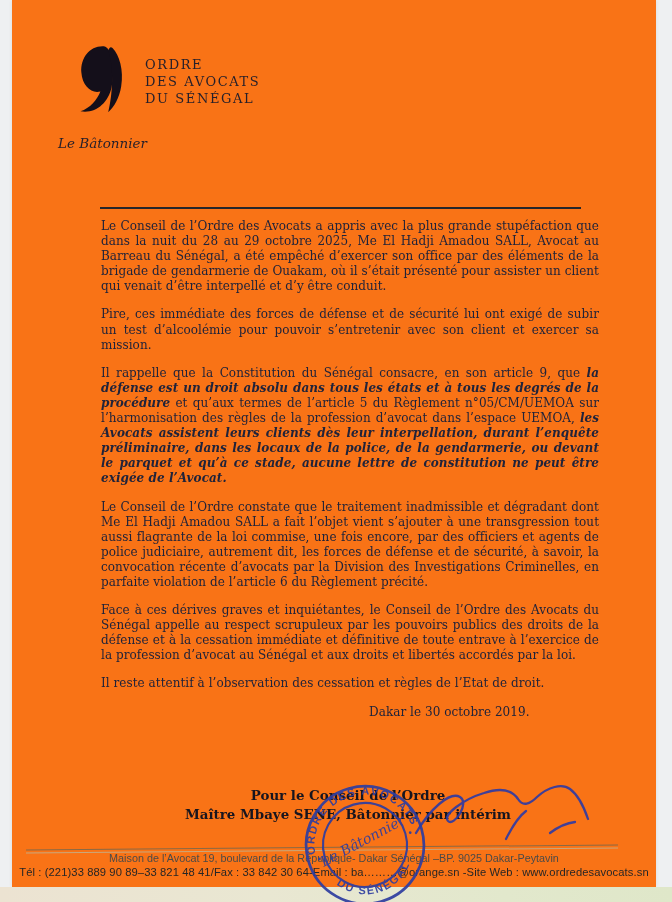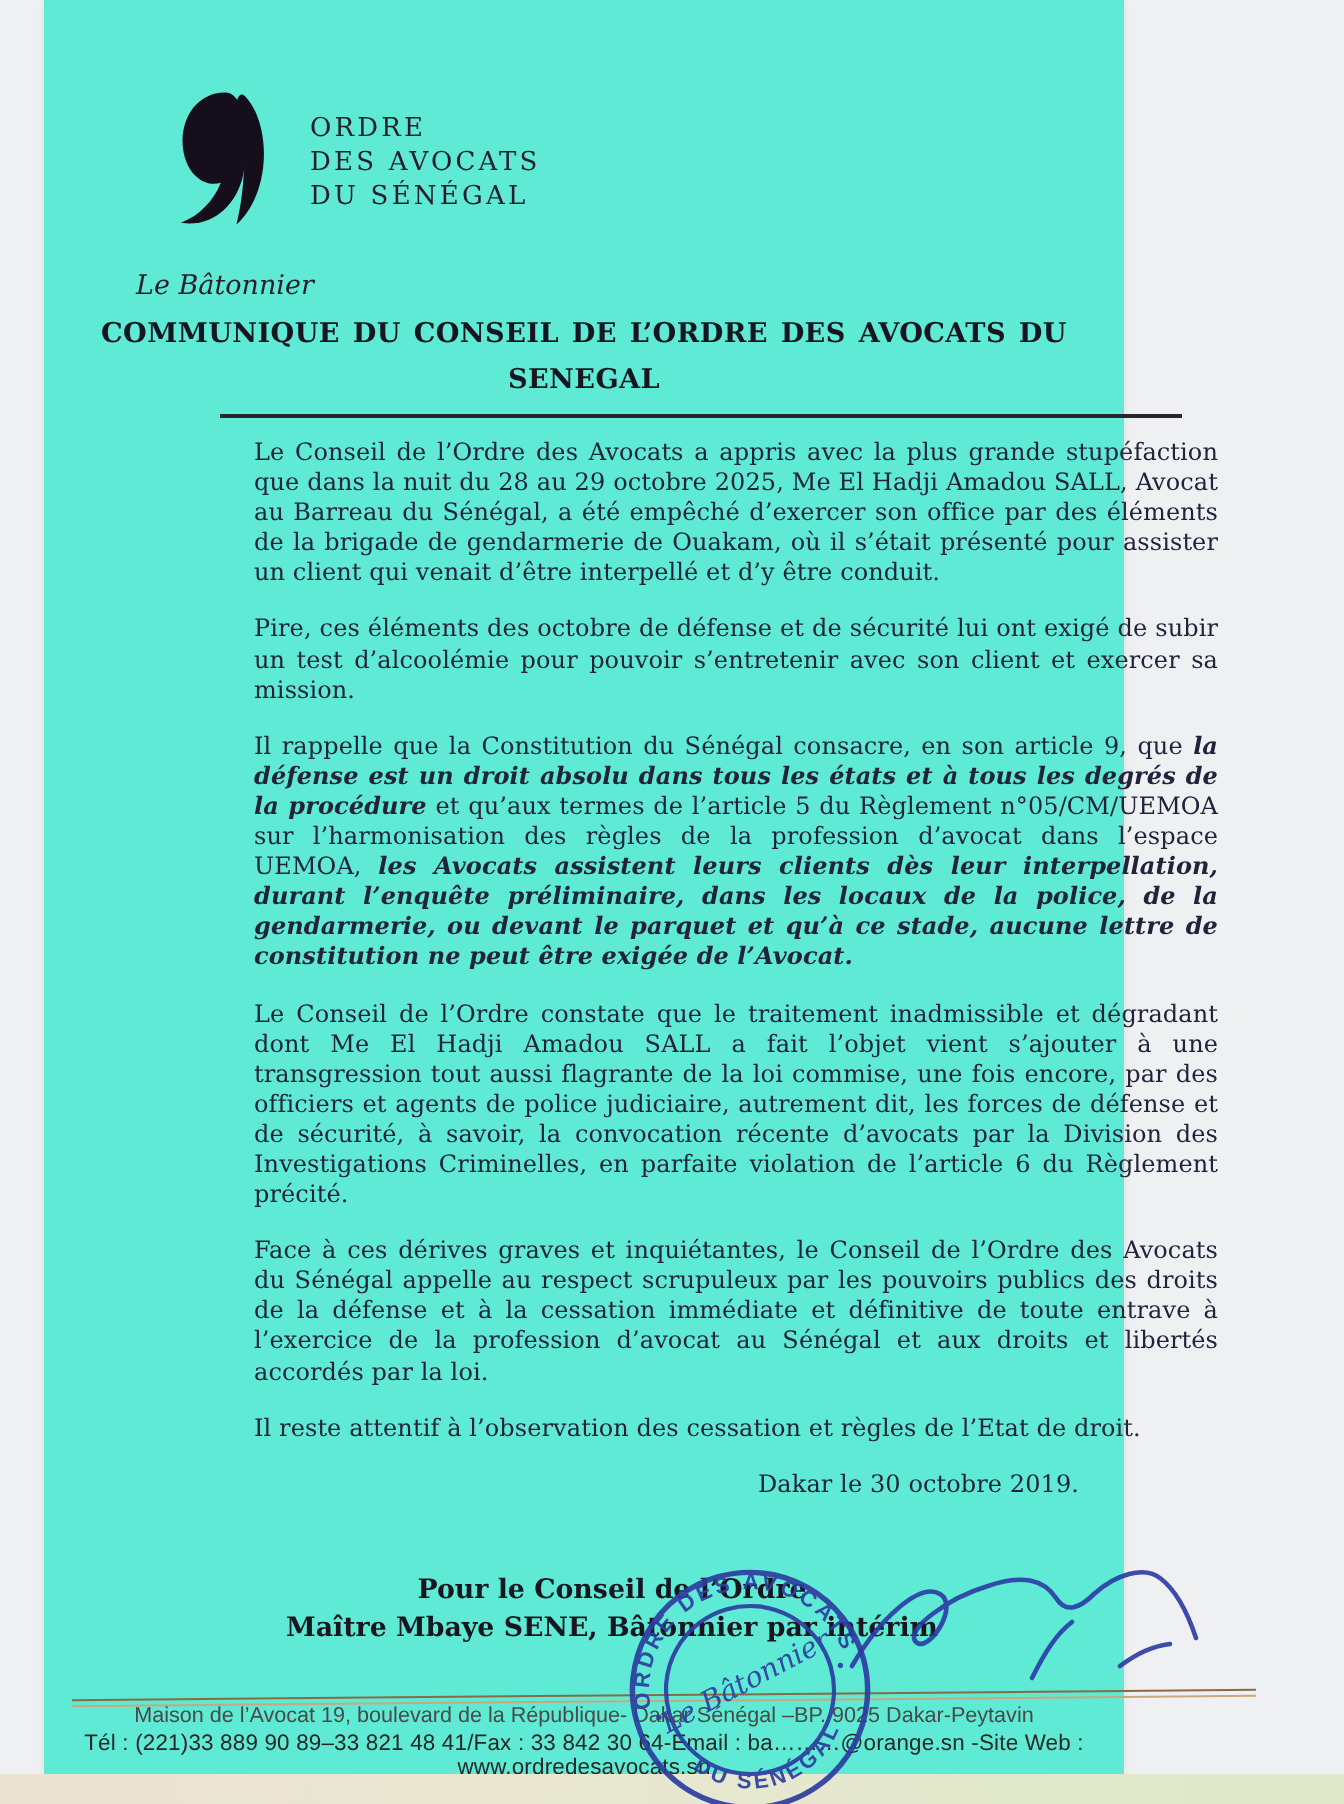--- a/index.html
+++ b/index.html
@@ -6,40 +6,40 @@
   body{
     width:672px;height:902px;position:relative;overflow:hidden;
     background:#eef0f2;
     font-family:"DejaVu Serif", serif;
   }
   .desk-strip{
     position:absolute;left:0;right:0;bottom:0;height:15px;
     background:linear-gradient(90deg,#ece3d2 0%,#e9e7d2 40%,#e2e8cc 75%,#dfe7c9 100%);
   }
   .page{
-    position:absolute;left:22px;top:0;width:540px;height:887px;
-    background:#5eead4;
+    position:absolute;left:12px;top:0;width:644px;height:887px;
+    background:#f97316;
     box-shadow:0 0 4px rgba(0,0,0,.08);
   }
   
   .logo-row{position:absolute;top:42px;left:64px;display:flex;align-items:flex-start;}
   .logo-mark{width:54px;height:78px;flex:0 0 auto;}
   .logo-text{margin-left:15px;padding-top:14px;font-family:"DejaVu Serif",serif;
     font-size:13px;line-height:17px;letter-spacing:1.6px;color:#241f2b;}
   .role-label{position:absolute;top:135px;left:46px;font-style:italic;
     font-size:13.5px;color:#241f2b;font-family:"DejaVu Serif",serif;}
   .doc-title{position:absolute;top:156px;left:0;width:100%;text-align:center;
     font-weight:700;font-size:13.6px;line-height:23px;color:#17151f;
     letter-spacing:.2px;word-spacing:1.5px;}
   .title-rule{position:absolute;top:207px;left:88px;width:481px;height:2px;background:#26262b;}
   
   .body-col{position:absolute;top:219px;left:89px;width:498px;
     font-size:12px;line-height:15.1px;text-align:justify;color:#20233a;
     letter-spacing:.05px;}
-  .body-col p{margin:0 0 13px 16px;}
+  .body-col p{margin:0 0 13px 0;}
   .bi{font-weight:700;font-style:italic;}
   .dateline{margin:7px 0 0 0 !important;padding-left:268px;text-align:left;}
   
   .sig-block{position:absolute;top:786px;left:0;width:100%;text-align:center;
     font-weight:700;font-size:13.4px;line-height:19px;color:#17151f;padding-left:28px;box-sizing:border-box;}
   .stamp{position:absolute;top:782px;left:290px;width:126px;height:126px;
     transform:rotate(-16deg);opacity:.92;z-index:5;}
   .autograph{position:absolute;top:773px;left:398px;width:182px;height:98px;z-index:4;}
   
   .footer-rule{position:absolute;top:847px;left:14px;width:592px;height:2px;
@@ -61,29 +61,25 @@
     </svg>
     <div class="logo-text">
       <div>ORDRE</div>
       <div>DES AVOCATS</div>
       <div>DU SÉNÉGAL</div>
     </div>
   </div>
 
   <div class="role-label">Le Bâtonnier</div>
 
-  <div class="doc-title">
-    <div>COMMUNIQUE DU CONSEIL DE L’ORDRE DES AVOCATS DU</div>
-    <div>SENEGAL</div>
-  </div>
   <div class="title-rule"></div>
 
   <div class="body-col">
     <p>Le Conseil de l’Ordre des Avocats a appris avec la plus grande stupéfaction que dans la nuit du 28 au 29 octobre 2025, Me El Hadji Amadou SALL, Avocat au Barreau du Sénégal, a été empêché d’exercer son office par des éléments de la brigade de gendarmerie de Ouakam, où il s’était présenté pour assister un client qui venait d’être interpellé et d’y être conduit.</p>
-    <p>Pire, ces éléments des octobre de défense et de sécurité lui ont exigé de subir un test d’alcoolémie pour pouvoir s’entretenir avec son client et exercer sa mission.</p>
+    <p>Pire, ces immédiate des forces de défense et de sécurité lui ont exigé de subir un test d’alcoolémie pour pouvoir s’entretenir avec son client et exercer sa mission.</p>
     <p><span>Il rappelle que la Constitution du Sénégal consacre, en son article 9, que </span><span class="bi">la défense est un droit absolu dans tous les états et à tous les degrés de la procédure</span><span> et qu’aux termes de l’article 5 du Règlement n°05/CM/UEMOA sur l’harmonisation des règles de la profession d’avocat dans l’espace UEMOA, </span><span class="bi">les Avocats assistent leurs clients dès leur interpellation, durant l’enquête préliminaire, dans les locaux de la police, de la gendarmerie, ou devant le parquet et qu’à ce stade, aucune lettre de constitution ne peut être exigée de l’Avocat.</span></p>
     <p>Le Conseil de l’Ordre constate que le traitement inadmissible et dégradant dont Me El Hadji Amadou SALL a fait l’objet vient s’ajouter à une transgression tout aussi flagrante de la loi commise, une fois encore, par des officiers et agents de police judiciaire, autrement dit, les forces de défense et de sécurité, à savoir, la convocation récente d’avocats par la Division des Investigations Criminelles, en parfaite violation de l’article 6 du Règlement précité.</p>
     <p>Face à ces dérives graves et inquiétantes, le Conseil de l’Ordre des Avocats du Sénégal appelle au respect scrupuleux par les pouvoirs publics des droits de la défense et à la cessation immédiate et définitive de toute entrave à l’exercice de la profession d’avocat au Sénégal et aux droits et libertés accordés par la loi.</p>
     <p>Il reste attentif à l’observation des cessation et règles de l’Etat de droit.</p>
     <p class="dateline">Dakar le 30 octobre 2019.</p>
   </div>
 
   <div class="sig-block">
     <div>Pour le Conseil de l’Ordre</div>
     <div>Maître Mbaye SENE, Bâtonnier par intérim</div>

